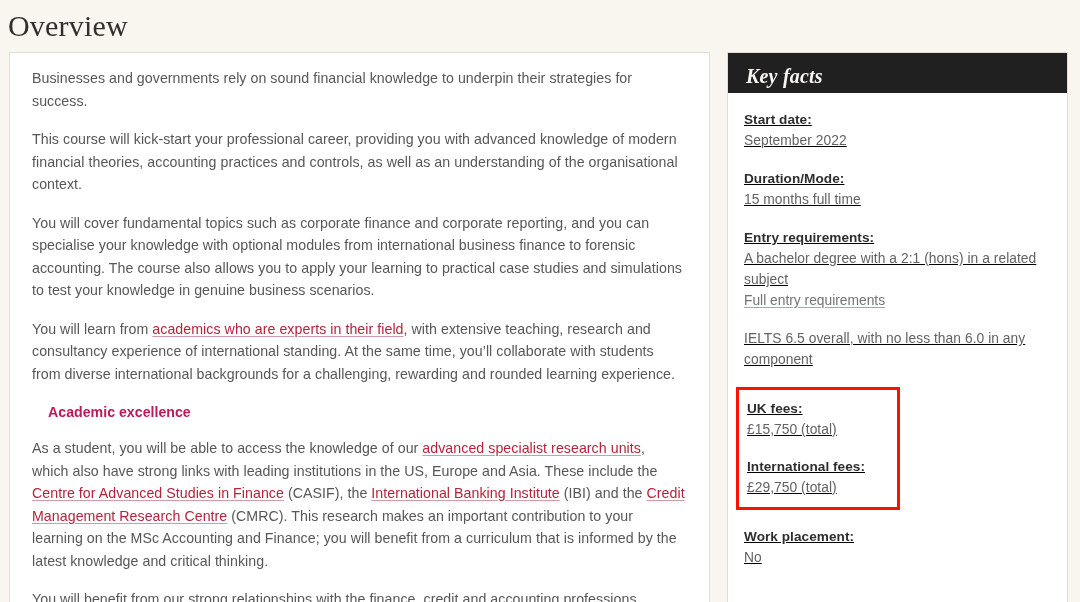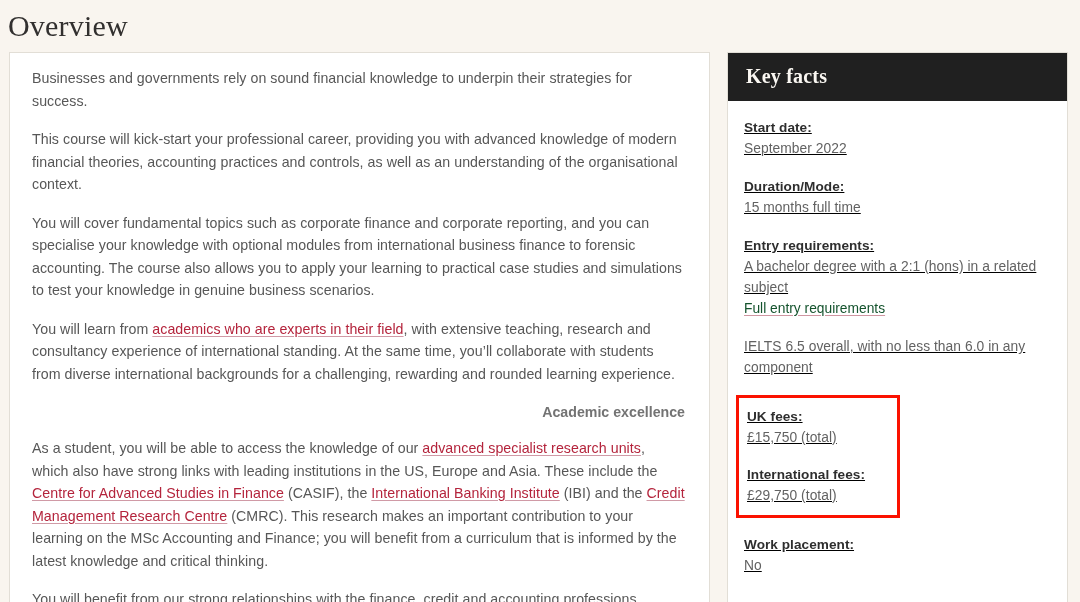--- a/index.html
+++ b/index.html
@@ -54,23 +54,22 @@
     letter-spacing: 0.05px;
   }
   .overview-card p:last-child {
     margin-bottom: 2px;
   }
 
   .subhead {
     font-size: 14.2px;
     line-height: 22px;
     font-weight: bold;
-    color: #737373;
+    color: #be185d;
     margin: 0 0 14px 16px;
-    text-align: right;
   }
 
   a.inline-link {
     color: #b4243c;
     text-decoration: underline;
     text-decoration-color: #d09aa6;
     text-underline-offset: 2px;
   }
 
   
@@ -82,21 +81,22 @@
   .keyfacts-card {
     background: #ffffff;
     border: 1px solid #e2ded6;
     box-sizing: border-box;
     width: 341px;
     min-height: 560px;
   }
 
   .keyfacts-header {
     background: #202020;
-    padding: 12px 18px 14px 18px;
+    padding: 12px 18px 6px 18px;
+    font-style: italic;
   }
   .keyfacts-header-title {
     font-family: "Liberation Serif", serif;
     font-size: 20px;
     font-weight: bold;
     color: #faf7f2;
     letter-spacing: 0.2px;
     line-height: 22px;
   }
 
@@ -120,21 +120,21 @@
   }
   .fact-value {
     font-size: 13.8px;
     color: #626262;
     line-height: 21px;
     letter-spacing: 0.05px;
   }
   .fact-link {
     display: inline-block;
     font-size: 13.8px;
-    color: #14532d;
+    color: #737373;
     text-decoration: underline;
     text-decoration-color: #cf96a2;
     text-underline-offset: 2px;
     line-height: 21px;
   }
 
   
   .fees-group {
     border: 3px solid #fb1100;
     padding: 8px 10px 9px 8px;

